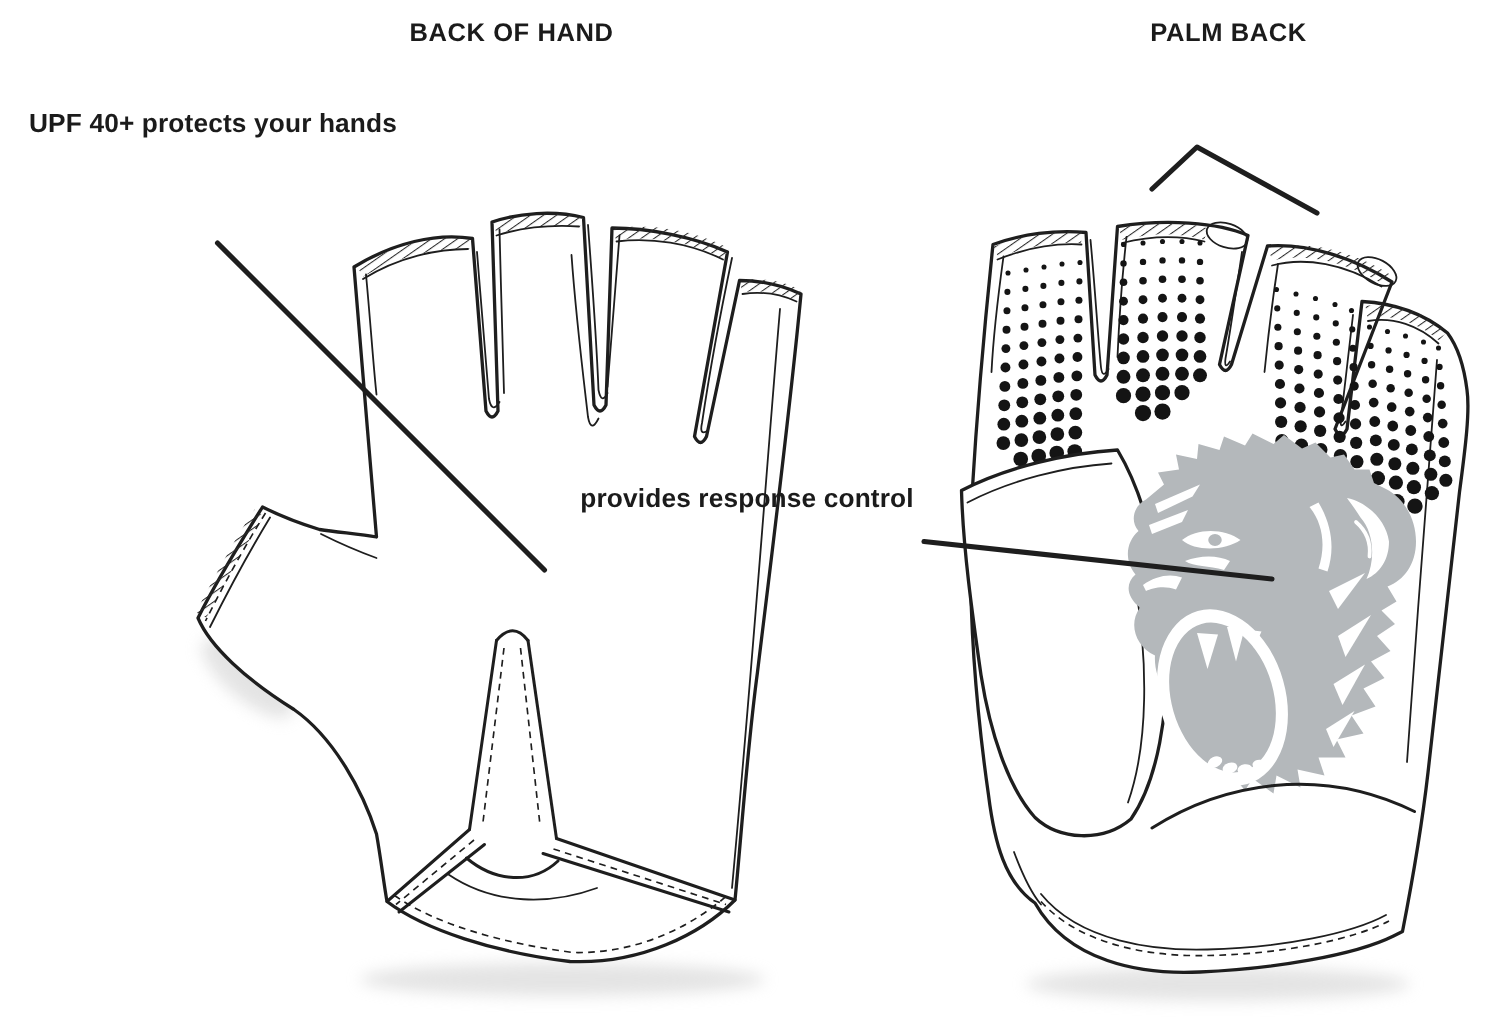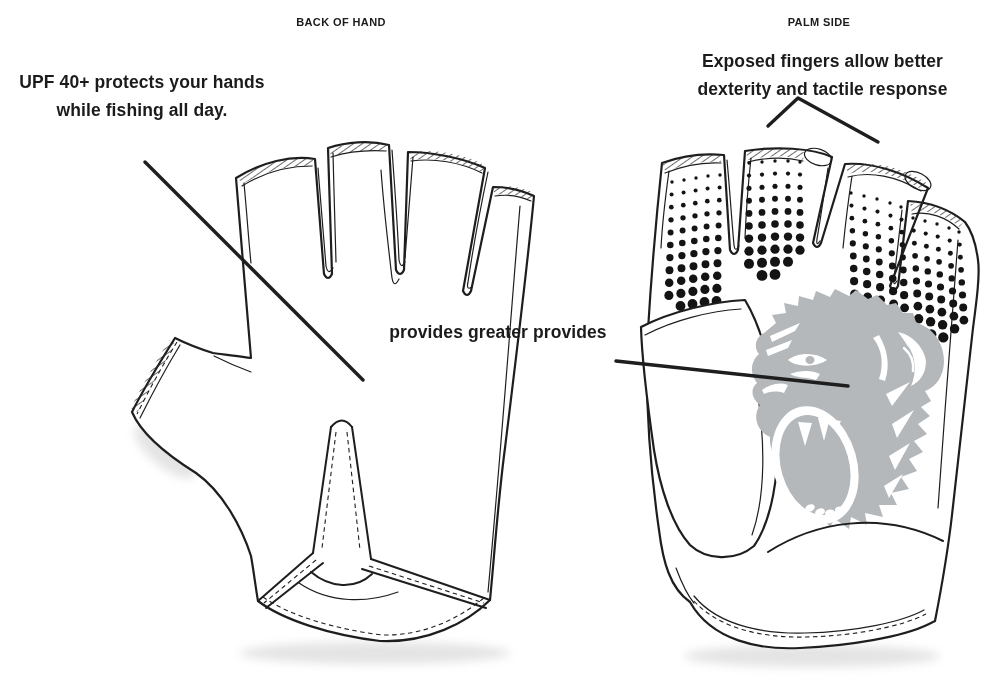--- a/index.html
+++ b/index.html
@@ -1,20 +1,20 @@
 <!DOCTYPE html>
 <html style="--background: #ffffff; --ink: #1e1e1e; --text: #1b1b1b; --dot_black: #141414; --ape_gray: #b4b8bb; --shadow: #c9c9c9;"><head>
 <meta charset="utf-8">
 <style>
   html,body{margin:0;padding:0;background:#fff}
   .stage{position:relative;width:1000px;height:681px;background:var(--background,#fff);
          font-family:"Liberation Sans",sans-serif;overflow:hidden}
   .art{position:absolute;left:0;top:0;width:1000px;height:681px}
   .txt{position:absolute;color:var(--text,#1b1b1b);font-weight:bold;text-align:center;z-index:2}
-  .title{font-size:11px;letter-spacing:.4px;line-height:20px}
+  .title{font-size:17px;letter-spacing:.4px;line-height:20px}
   .note{font-size:17.5px;line-height:27.5px;letter-spacing:.1px}
   
   .o{fill:#fff;stroke:var(--ink,#1e1e1e);stroke-width:2.2;stroke-linejoin:round}
   .l{fill:none;stroke:var(--ink,#1e1e1e);stroke-width:2;stroke-linecap:round}
   .t{fill:none;stroke:var(--ink,#1e1e1e);stroke-width:1.2;stroke-linecap:round}
   .d{fill:none;stroke:var(--ink,#1e1e1e);stroke-width:1.1;stroke-dasharray:4.5 3.5}
   .hb{fill:none;stroke:url(#hatch);stroke-width:8}
   .co{fill:none;stroke:var(--ink,#1e1e1e);stroke-width:3.4;stroke-linecap:round;stroke-linejoin:round}
   #dots circle{fill:var(--dot_black,#141414)}
   .ape-g{fill:var(--ape_gray,#b4b8bb)}
@@ -413,28 +413,23 @@
 
     <g>
       <path class="co" d="M 145,162 L 363,380"></path>
       <path class="co" d="M 768,126 L 798,98 L 878,142"></path>
       <path class="co" d="M 616,361 L 848,386"></path>
     </g>
   </svg>
 
   <div class="txt title" style="left:231px;top:12px;width:220px">BACK OF HAND</div>
 
-  <div class="txt title" style="left:729px;top:12px;width:180px">PALM SIDE</div>
+  <div class="txt title" style="left:729px;top:12px;width:180px">PALM BACK</div>
 
   <div class="txt note" style="left:2px;top:69px;width:280px">
     <div>UPF 40+ protects your hands</div>
-    <div>while fishing all day.</div>
   </div>
 
-  <div class="txt note" style="left:675px;top:47px;width:295px;line-height:28px">
-    <div>Exposed fingers allow better</div>
-    <div>dexterity and tactile response</div>
-  </div>
 
   <div class="txt note" style="left:378px;top:318px;width:240px;line-height:28.5px">
-    <div>provides greater provides</div>
+    <div>provides response control</div>
   </div>
 </div>
 
 </body></html>

